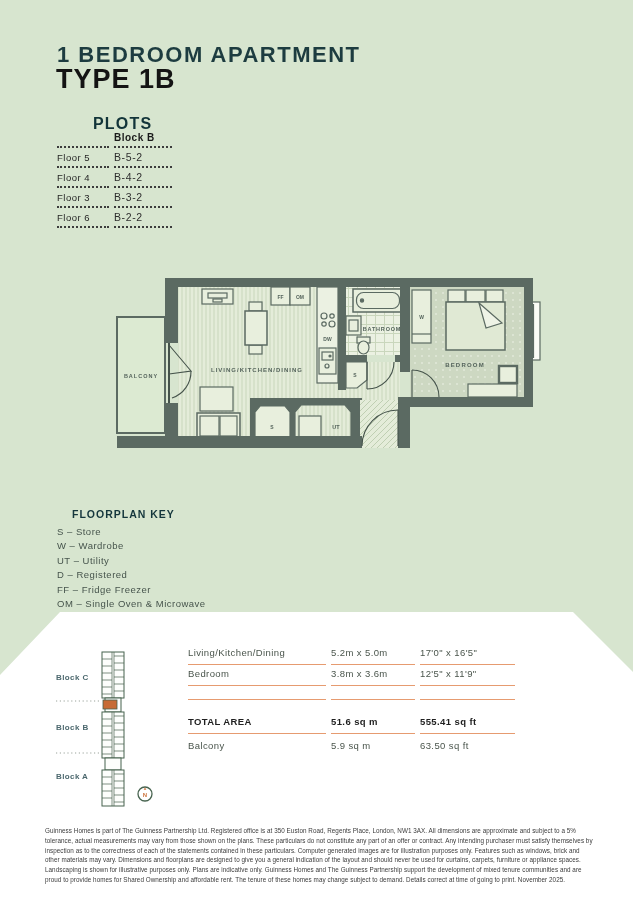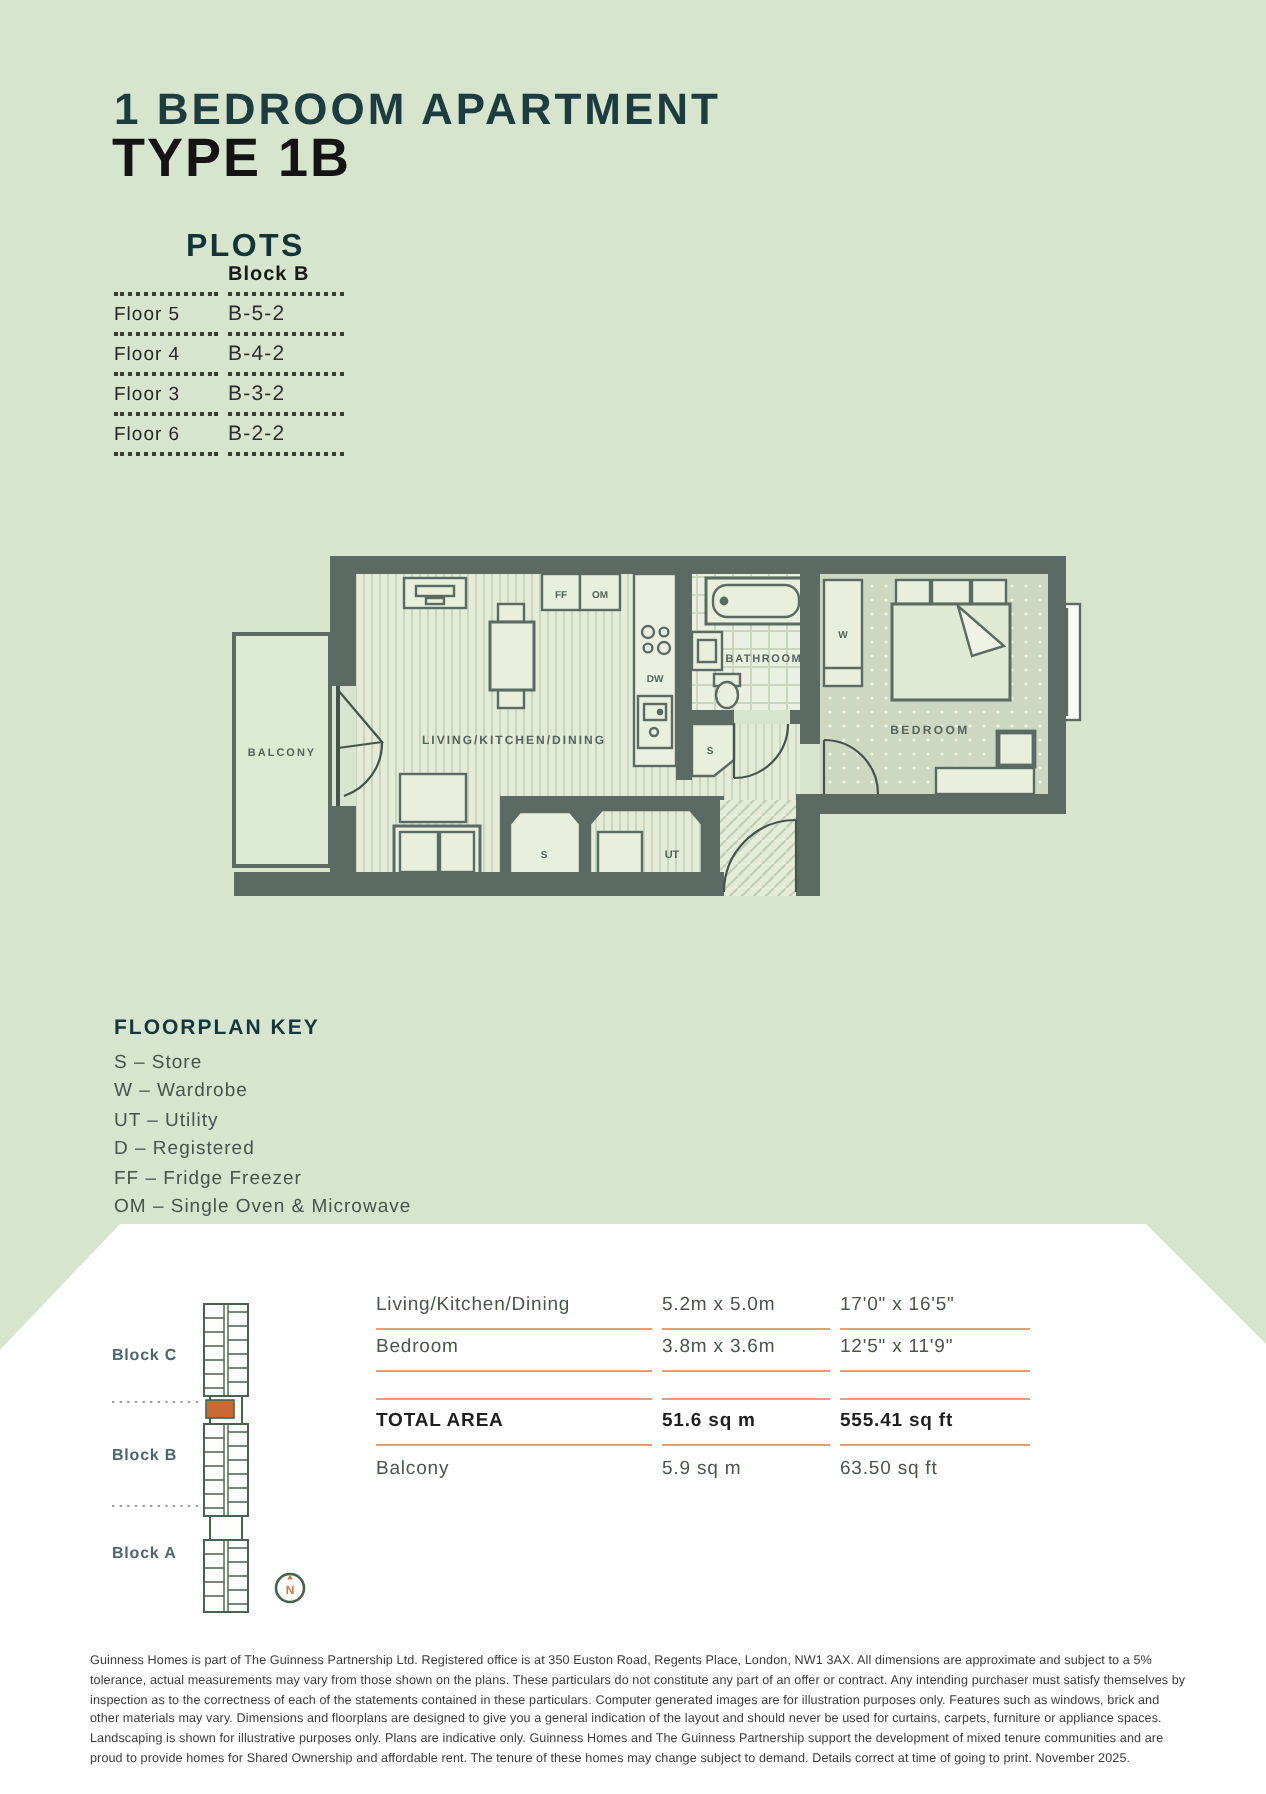--- a/index.html
+++ b/index.html
@@ -27,35 +27,35 @@
     position:absolute; left:57px; top:132px; display:grid;
     grid-template-columns:52px 58px; column-gap:5px;
   }
   .pcell { border-bottom:2px dotted #3c3c3c; }
   .phead { font-size:10px; font-weight:bold; color:#1a1a1a; padding:0 0 3px; letter-spacing:0.5px; }
   .pfloor { font-size:9.5px; font-weight:normal; color:#262626; padding:4px 0 3px; letter-spacing:0.5px; }
   .pval { font-size:10.5px; color:#2e2e2e; padding:3px 0 2px; letter-spacing:0.6px; }
   .floorplan { position:absolute; left:105px; top:270px; }
   .fp-label { font-weight:bold; fill:#55645c; text-anchor:middle; }
   .key { position:absolute; left:57px; top:508px; }
-  .key-heading { font-size:10.5px; font-weight:bold; color:#14363c; letter-spacing:1px; margin-bottom:5px; }
+  .key-heading { font-size:10.5px; font-weight:bold; color:#14363c; letter-spacing:1px; margin-bottom:5px;margin-left:15px; }
   .key-item { font-size:9.5px; color:#46544c; letter-spacing:0.5px; line-height:14.4px; }
   .siteplan { position:absolute; left:48px; top:642px; }
   .site-label { font-size:8px; font-weight:bold; fill:#4c686e; letter-spacing:0.4px; }
   .compass-n { font-size:6px; font-weight:bold; fill:#cd7640; text-anchor:middle; }
   .dims { position:absolute; left:188px; top:644px; }
   .trow { display:grid; grid-template-columns:138px 84px 95px; column-gap:5px; }
   .trow .tc {
     border-bottom:1.6px solid #e69b70; padding:3px 0 6px;
     font-size:9.5px; color:#4a554c; letter-spacing:0.4px;
   }
   .tspacer { height:13px; }
   .total .tc {
     border-top:1.6px solid #e69b70; border-bottom:1.6px solid #e69b70;
-    font-weight:bold; color:#1f1f1f; padding:5px 0 6px;
+    font-weight:bold; color:#1f1f1f; padding:16px 0 6px;
   }
   .last .tc { border-bottom:none; padding-top:6px; }
   .disclaimer {
     position:absolute; left:45px; top:826px; width:548px;
     font-size:6.3px; line-height:1.55; color:#3b3b3b; letter-spacing:0.05px;
   }
 </style>
 </head>
 <body>
 

